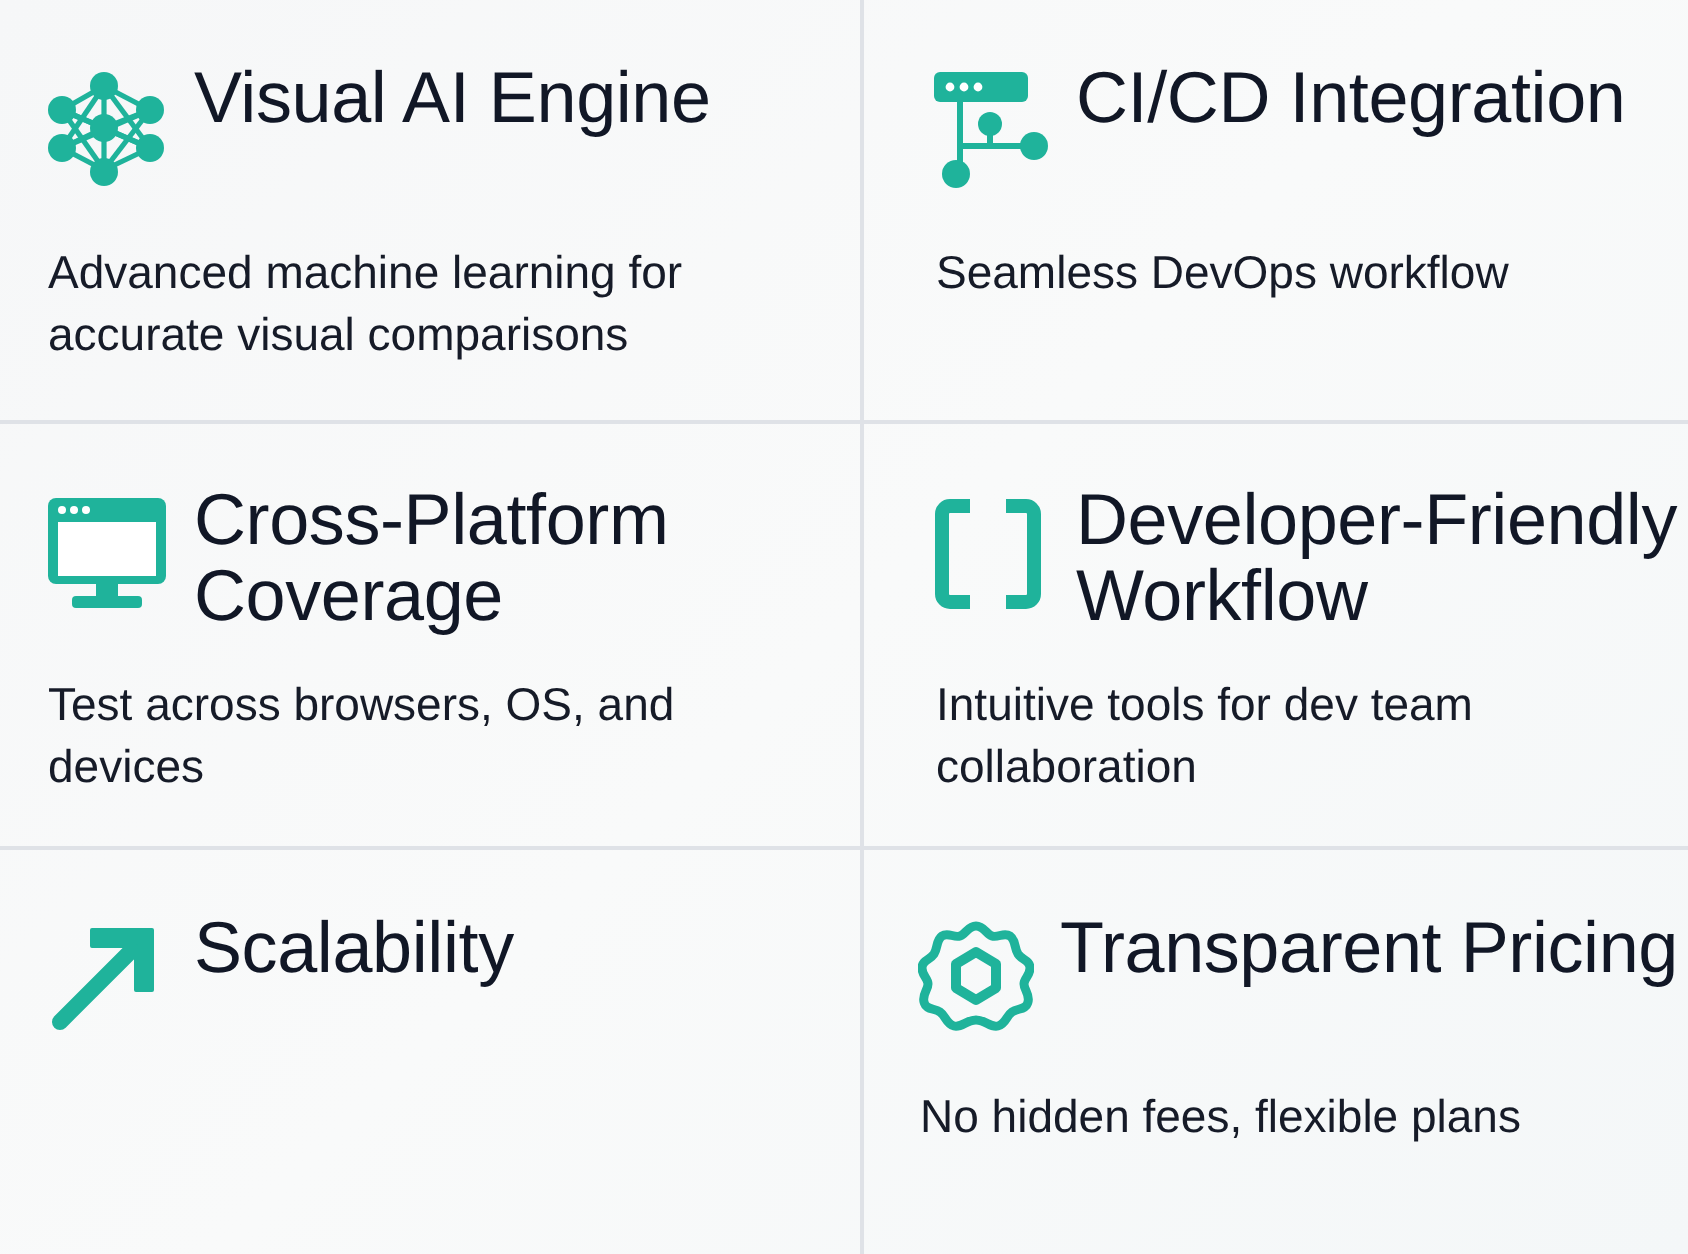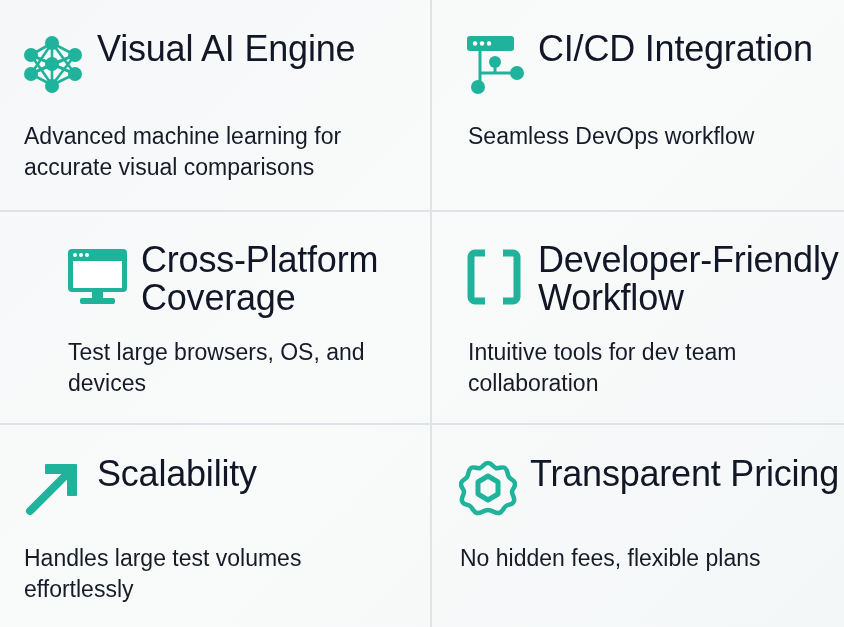--- a/index.html
+++ b/index.html
@@ -115,38 +115,38 @@
       </svg>
     </div>
     <div class="title" style="left:106px;top:30px;">
       <div>CI/CD Integration</div>
     </div>
     <div class="desc" style="left:36px;top:121px;">
       <div>Seamless DevOps workflow</div>
     </div>
   </div>
 
-  <div class="cell" style="left:0;top:212px;width:430px;height:211px;margin-left:44px;">
+  <div class="cell" style="left:0;top:212px;width:430px;height:211px;">
     <div class="icon" style="left:23px;top:36px;width:62px;height:58px;">
       <svg viewBox="0 0 62 58">
         <rect x="1" y="1" width="59" height="43" rx="4" fill="#1fb39b"></rect>
         <rect x="6" y="13" width="49" height="27" fill="#ffffff"></rect>
         <circle cx="8" cy="7" r="2" fill="#ffffff"></circle>
         <circle cx="14" cy="7" r="2" fill="#ffffff"></circle>
         <circle cx="20" cy="7" r="2" fill="#ffffff"></circle>
         <rect x="25" y="44" width="11" height="8" fill="#1fb39b"></rect>
         <rect x="13" y="50" width="35" height="6" rx="2" fill="#1fb39b"></rect>
       </svg>
     </div>
     <div class="title" style="left:97px;top:29px;">
       <div>Cross-Platform</div>
       <div>Coverage</div>
     </div>
     <div class="desc" style="left:24px;top:125px;">
-      <div>Test large browsers, OS, and</div>
+      <div>Test across browsers, OS, and</div>
       <div>devices</div>
     </div>
   </div>
 
   <div class="cell" style="left:432px;top:212px;width:412px;height:211px;">
     <div class="icon" style="left:35px;top:37px;width:56px;height:56px;">
       <svg viewBox="0 0 56 56">
         <path d="M18 4 H8 a4 4 0 0 0 -4 4 V48 a4 4 0 0 0 4 4 H18" stroke="#1fb39b" stroke-width="7" fill="none" stroke-linejoin="round"></path>
         <path d="M36 4 H46 a4 4 0 0 1 4 4 V48 a4 4 0 0 1 -4 4 H36" stroke="#1fb39b" stroke-width="7" fill="none" stroke-linejoin="round"></path>
       </svg>
@@ -164,24 +164,20 @@
   <div class="cell" style="left:0;top:425px;width:430px;height:202px;">
     <div class="icon" style="left:24px;top:36px;width:56px;height:56px;">
       <svg viewBox="0 0 56 56">
         <line x1="6" y1="50" x2="44" y2="12" stroke="#1fb39b" stroke-width="8" stroke-linecap="round"></line>
         <path d="M22 4 H52 V34 L44 34 V12 H22 Z" fill="#1fb39b" stroke="#1fb39b" stroke-width="2" stroke-linejoin="round"></path>
       </svg>
     </div>
     <div class="title" style="left:97px;top:30px;">
       <div>Scalability</div>
     </div>
-    <div class="desc" style="left:24px;top:118px;">
-      <div>Handles large test volumes</div>
-      <div>effortlessly</div>
-    </div>
   </div>
 
   <div class="cell" style="left:424px;top:425px;width:412px;height:166px;">
     <div class="icon" style="left:35px;top:34px;width:58px;height:58px;">
       <svg viewBox="0 0 58 58">
         <path d="M29 4
                  C33 4 34 8 37 9 C40 10 43 7 46 9 C49 11 48 15 50 18
                  C52 21 56 21 56 25 C56 29 53 30 53 33 C53 36 56 38 55 42
                  C54 46 50 45 47 47 C44 49 44 53 40 54 C36 55 34 51 29 51
                  C24 51 22 55 18 54 C14 53 14 49 11 47 C8 45 4 46 3 42

